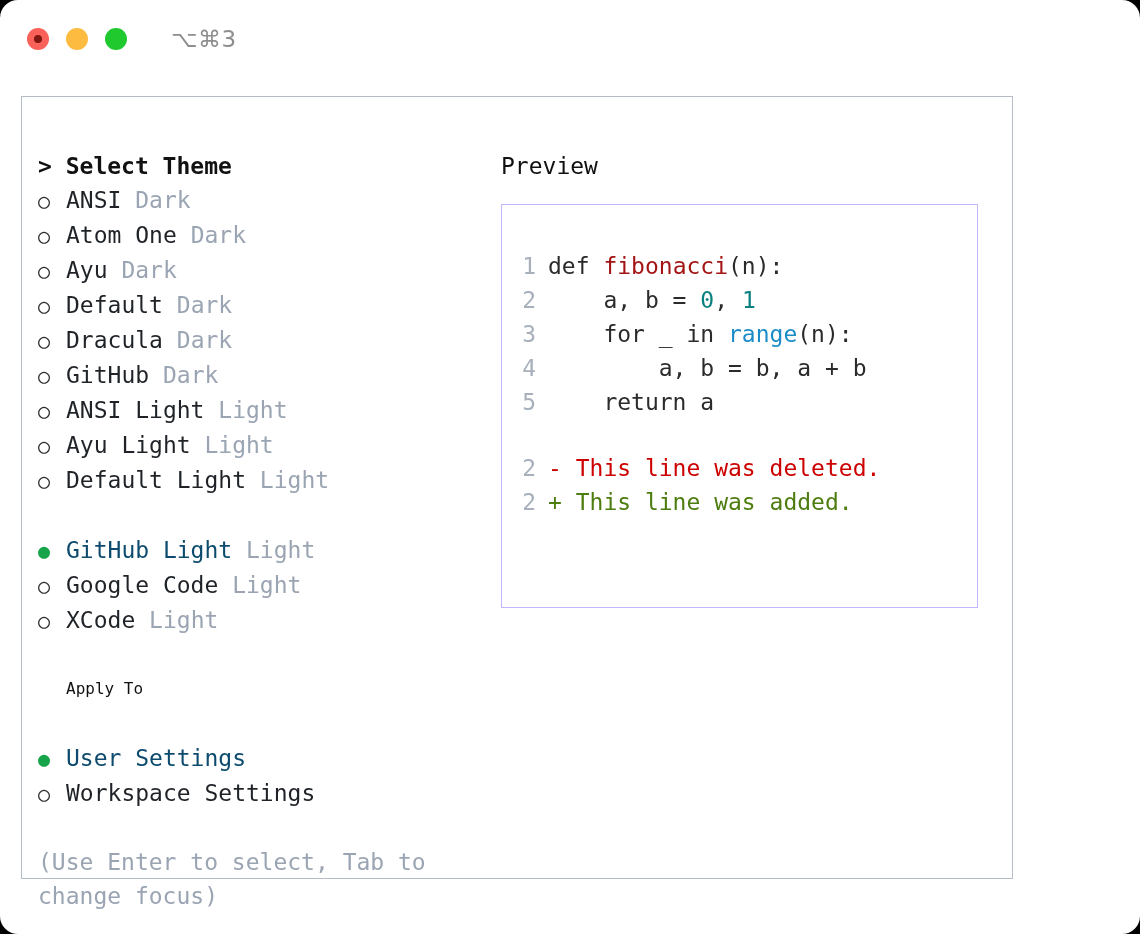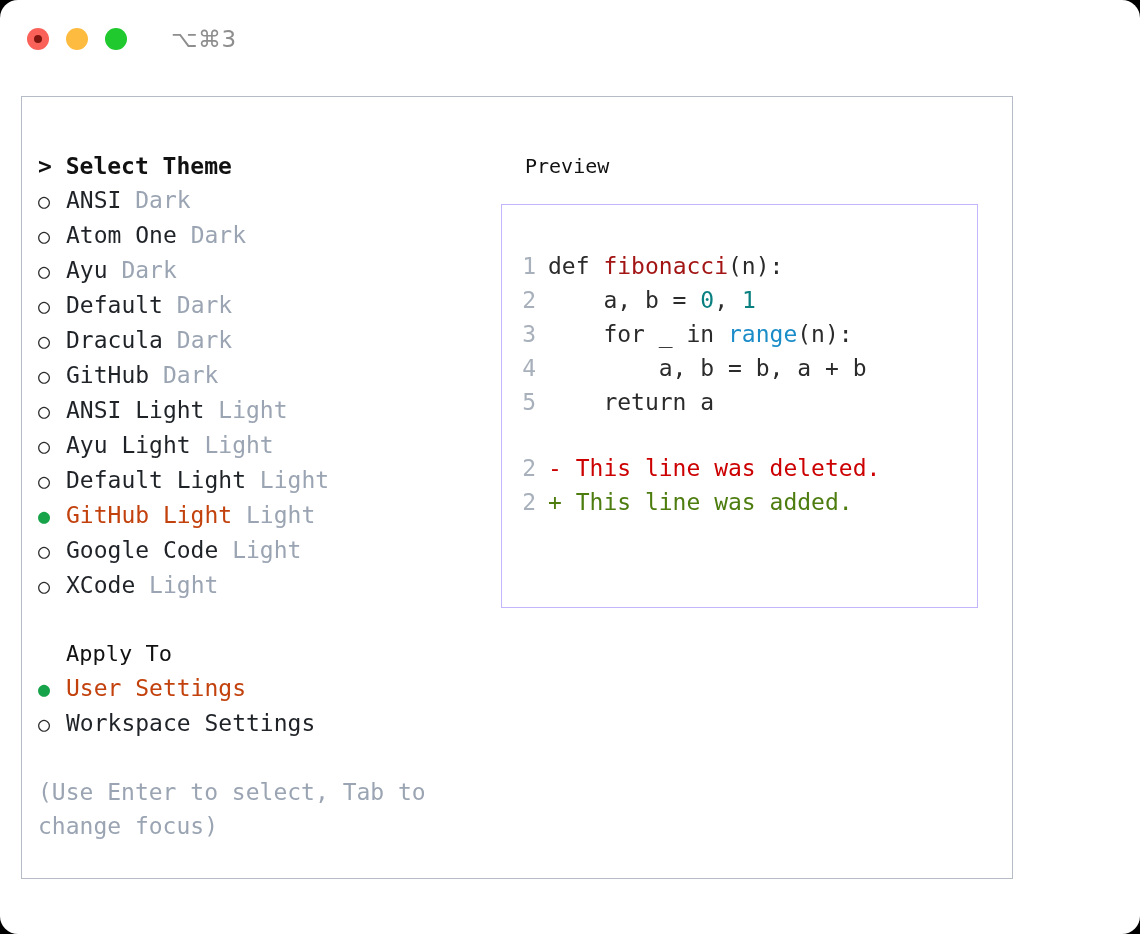--- a/index.html
+++ b/index.html
@@ -100,21 +100,21 @@
 
   .section-head {
     font-size: 23px;
     line-height: 34px;
     color: #111111;
     font-weight: bold;
     white-space: pre;
   }
 
   .apply-head {
-    font-size: 22px;
+    font-size: 16px;
     line-height: 34px;
     color: #111111;
     white-space: pre;
     font-weight: normal;
     padding-left: 28px;
   }
 
   .opt-row {
     display: flex;
     align-items: baseline;
@@ -123,45 +123,44 @@
     white-space: pre;
   }
   .marker {
     width: 28px;
     flex: 0 0 28px;
     color: #2b2b2b;
     font-size: 20px;
   }
   .opt-row.selected .marker { color: #16a34a; }
   .opt-label { color: #1f2328; }
-  .opt-row.selected .opt-label { color: #c2410c; }
+  .opt-row.selected .opt-label { color: #0c4a6e; margin-top: 35px; }
   .opt-badge { color: #9aa4b2; }
   .spacer-24 { height: 34px; }
 
   .hint {
     font-size: 23px;
     line-height: 34px;
     color: #9aa4b2;
     width: 410px;
   }
 
   
   .right-col {
     position: absolute;
     left: 479px;
     top: 52px;
     width: 500px;
   }
   .preview-head {
-    font-size: 20px;
+    font-size: 23px;
     line-height: 34px;
     color: #111111;
     white-space: pre;
     font-weight: normal;
-    margin-left: 24px;
   }
 
   .preview-box {
     margin-top: 21px;
     width: 477px;
     height: 404px;
     border: 1px solid #c4b5fd;
     box-sizing: border-box;
     background: #ffffff;
     padding: 44px 0 0 20px;

